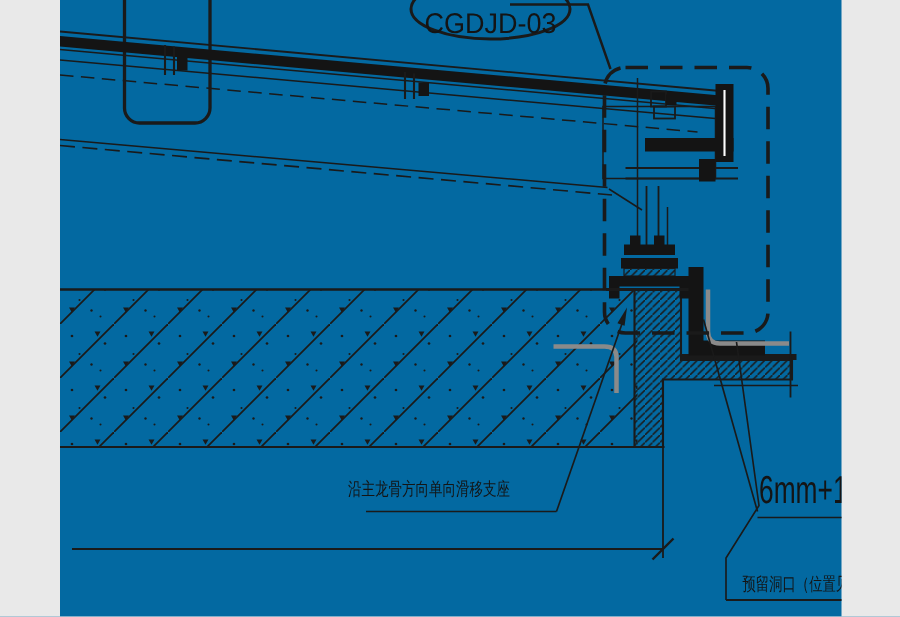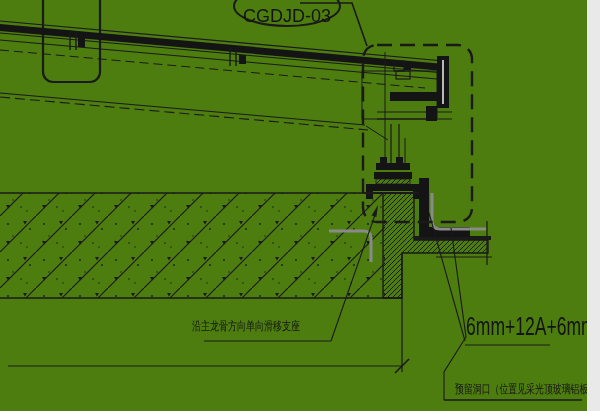--- a/index.html
+++ b/index.html
@@ -1,18 +1,19 @@
 <!DOCTYPE html>
 <html><head>
 <meta charset="utf-8">
 <style>
   html,body{margin:0;padding:0;background:#e9e9e9;}
   .stage{
-    width:587px;height:411px;background:#4d7c0f;overflow:hidden;position:relative;
+    width:521px;height:411px;background:#0369a1;overflow:hidden;position:relative;
     font-family:"Liberation Sans", sans-serif;
+    margin-left:40px;
   }
   svg{display:block}
   text{fill:#141414}
   .cn{font-family:"Liberation Sans", sans-serif;}
 </style>
 </head>
 <body>
 
 <div class="stage">
 <svg width="600" height="411" viewBox="0 0 600 411">

